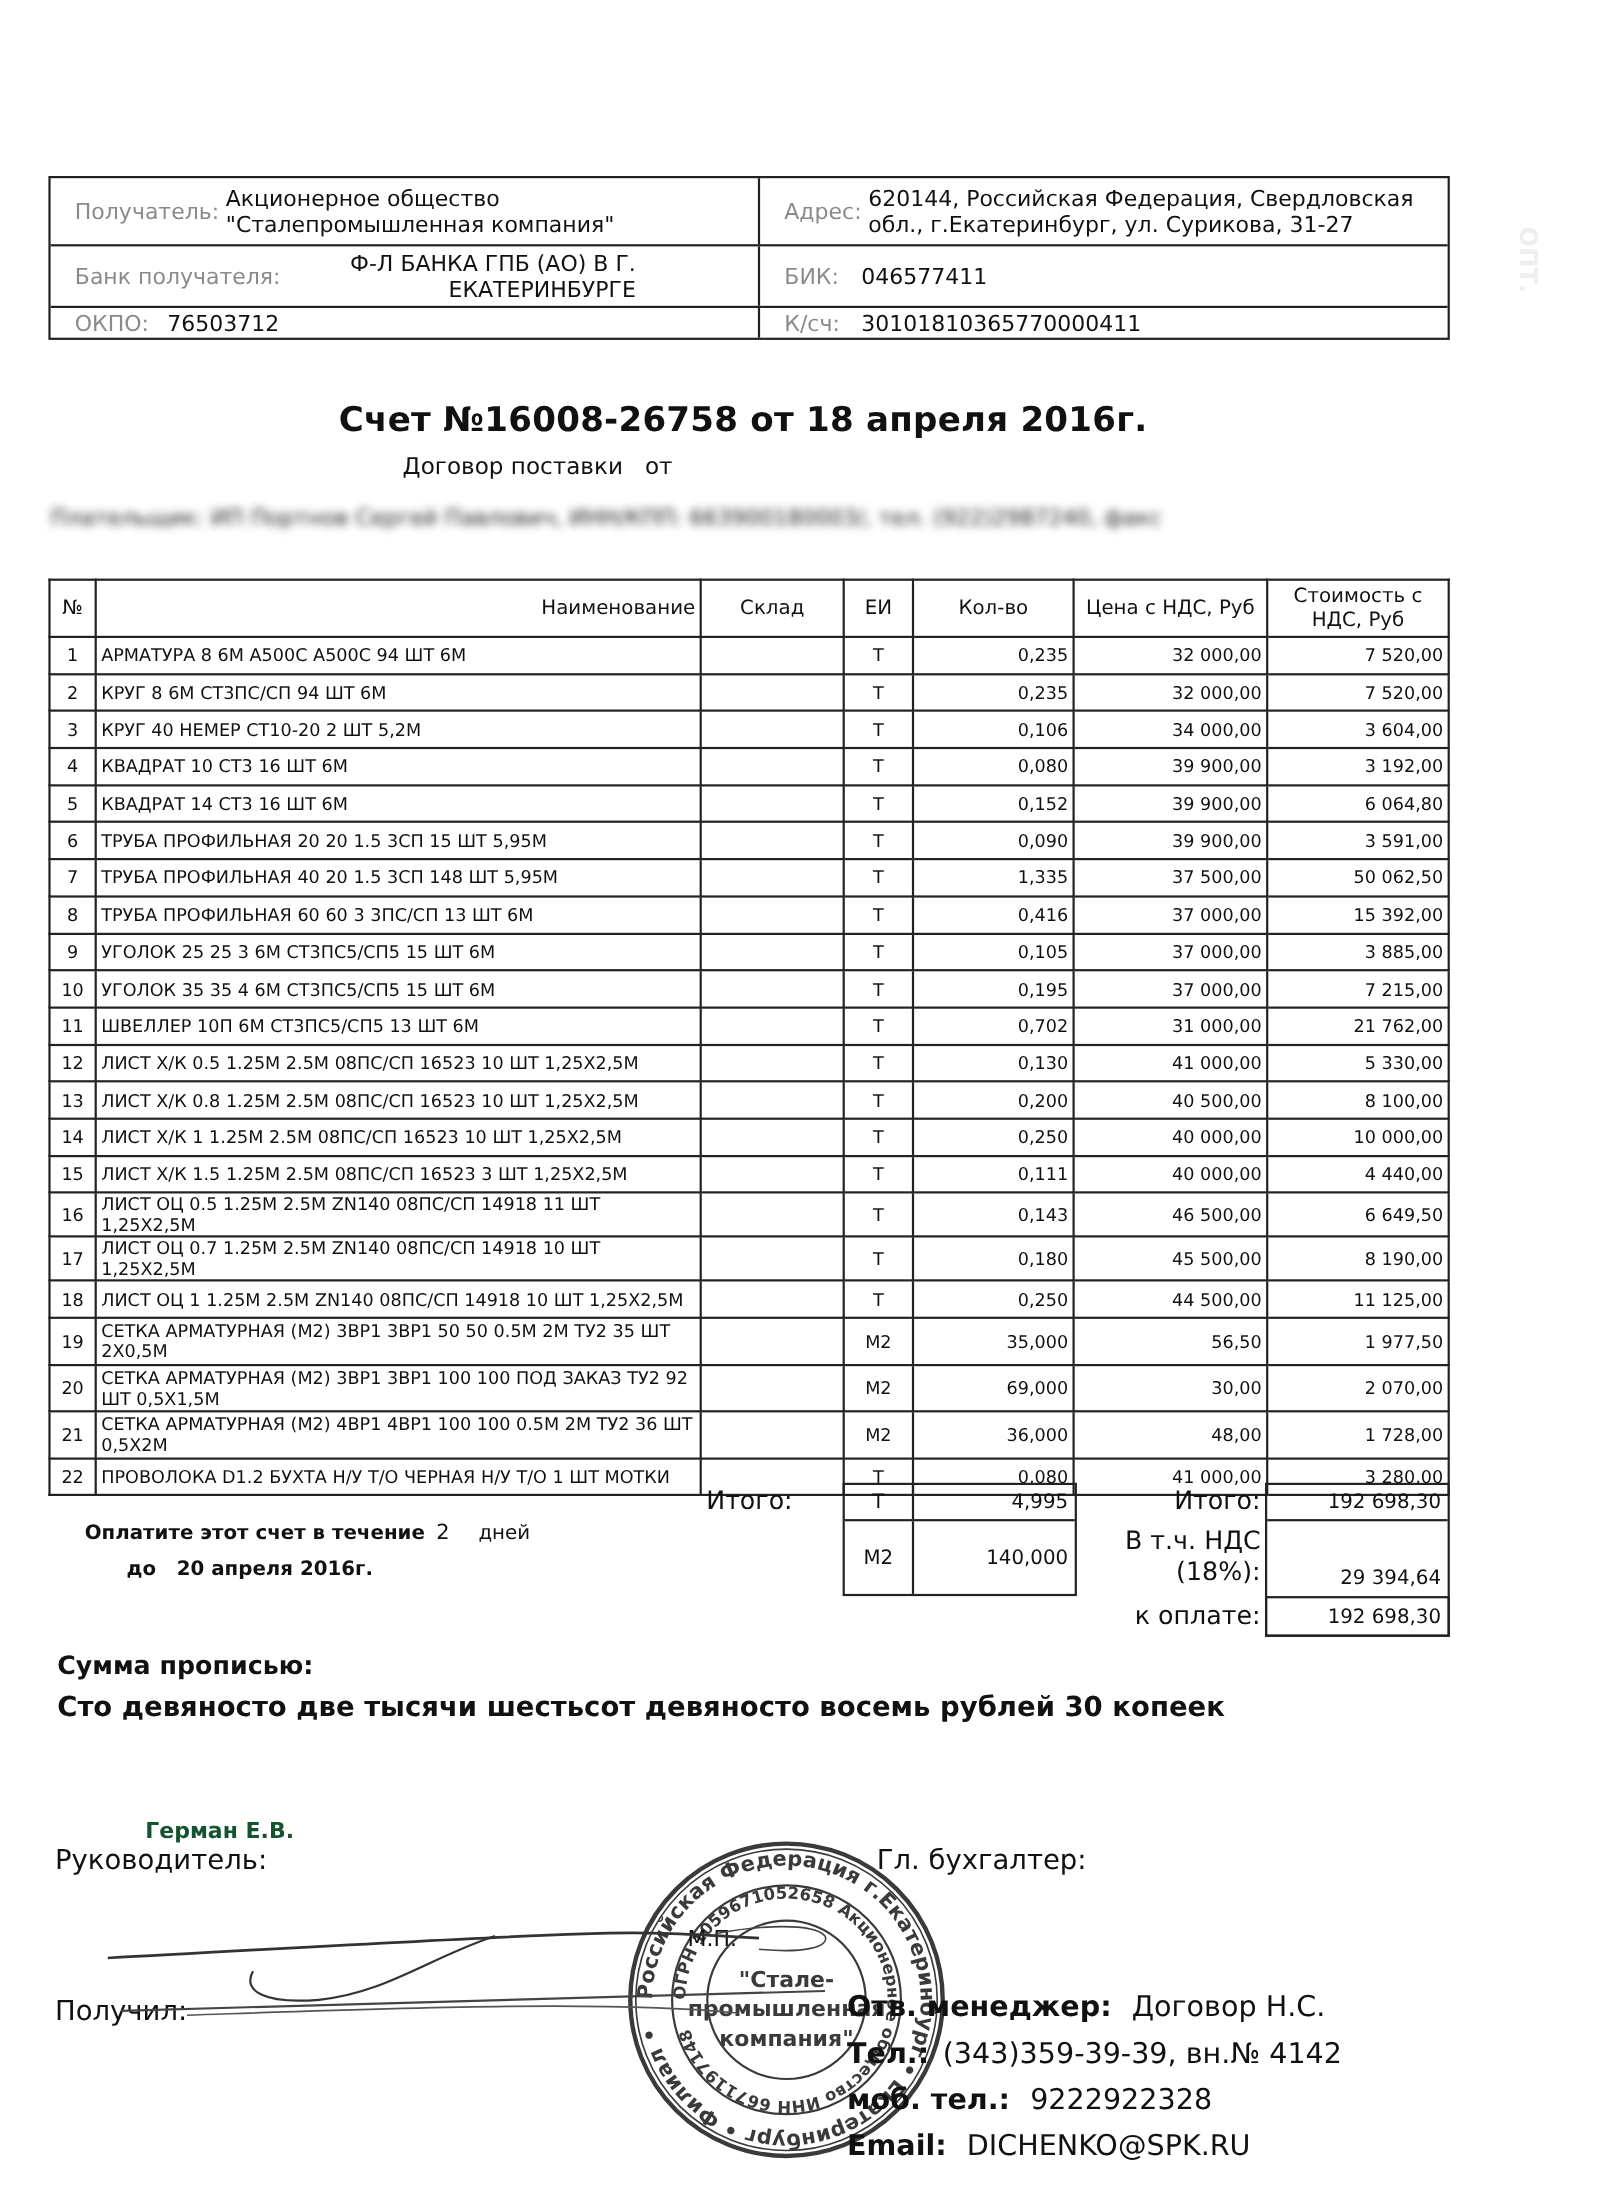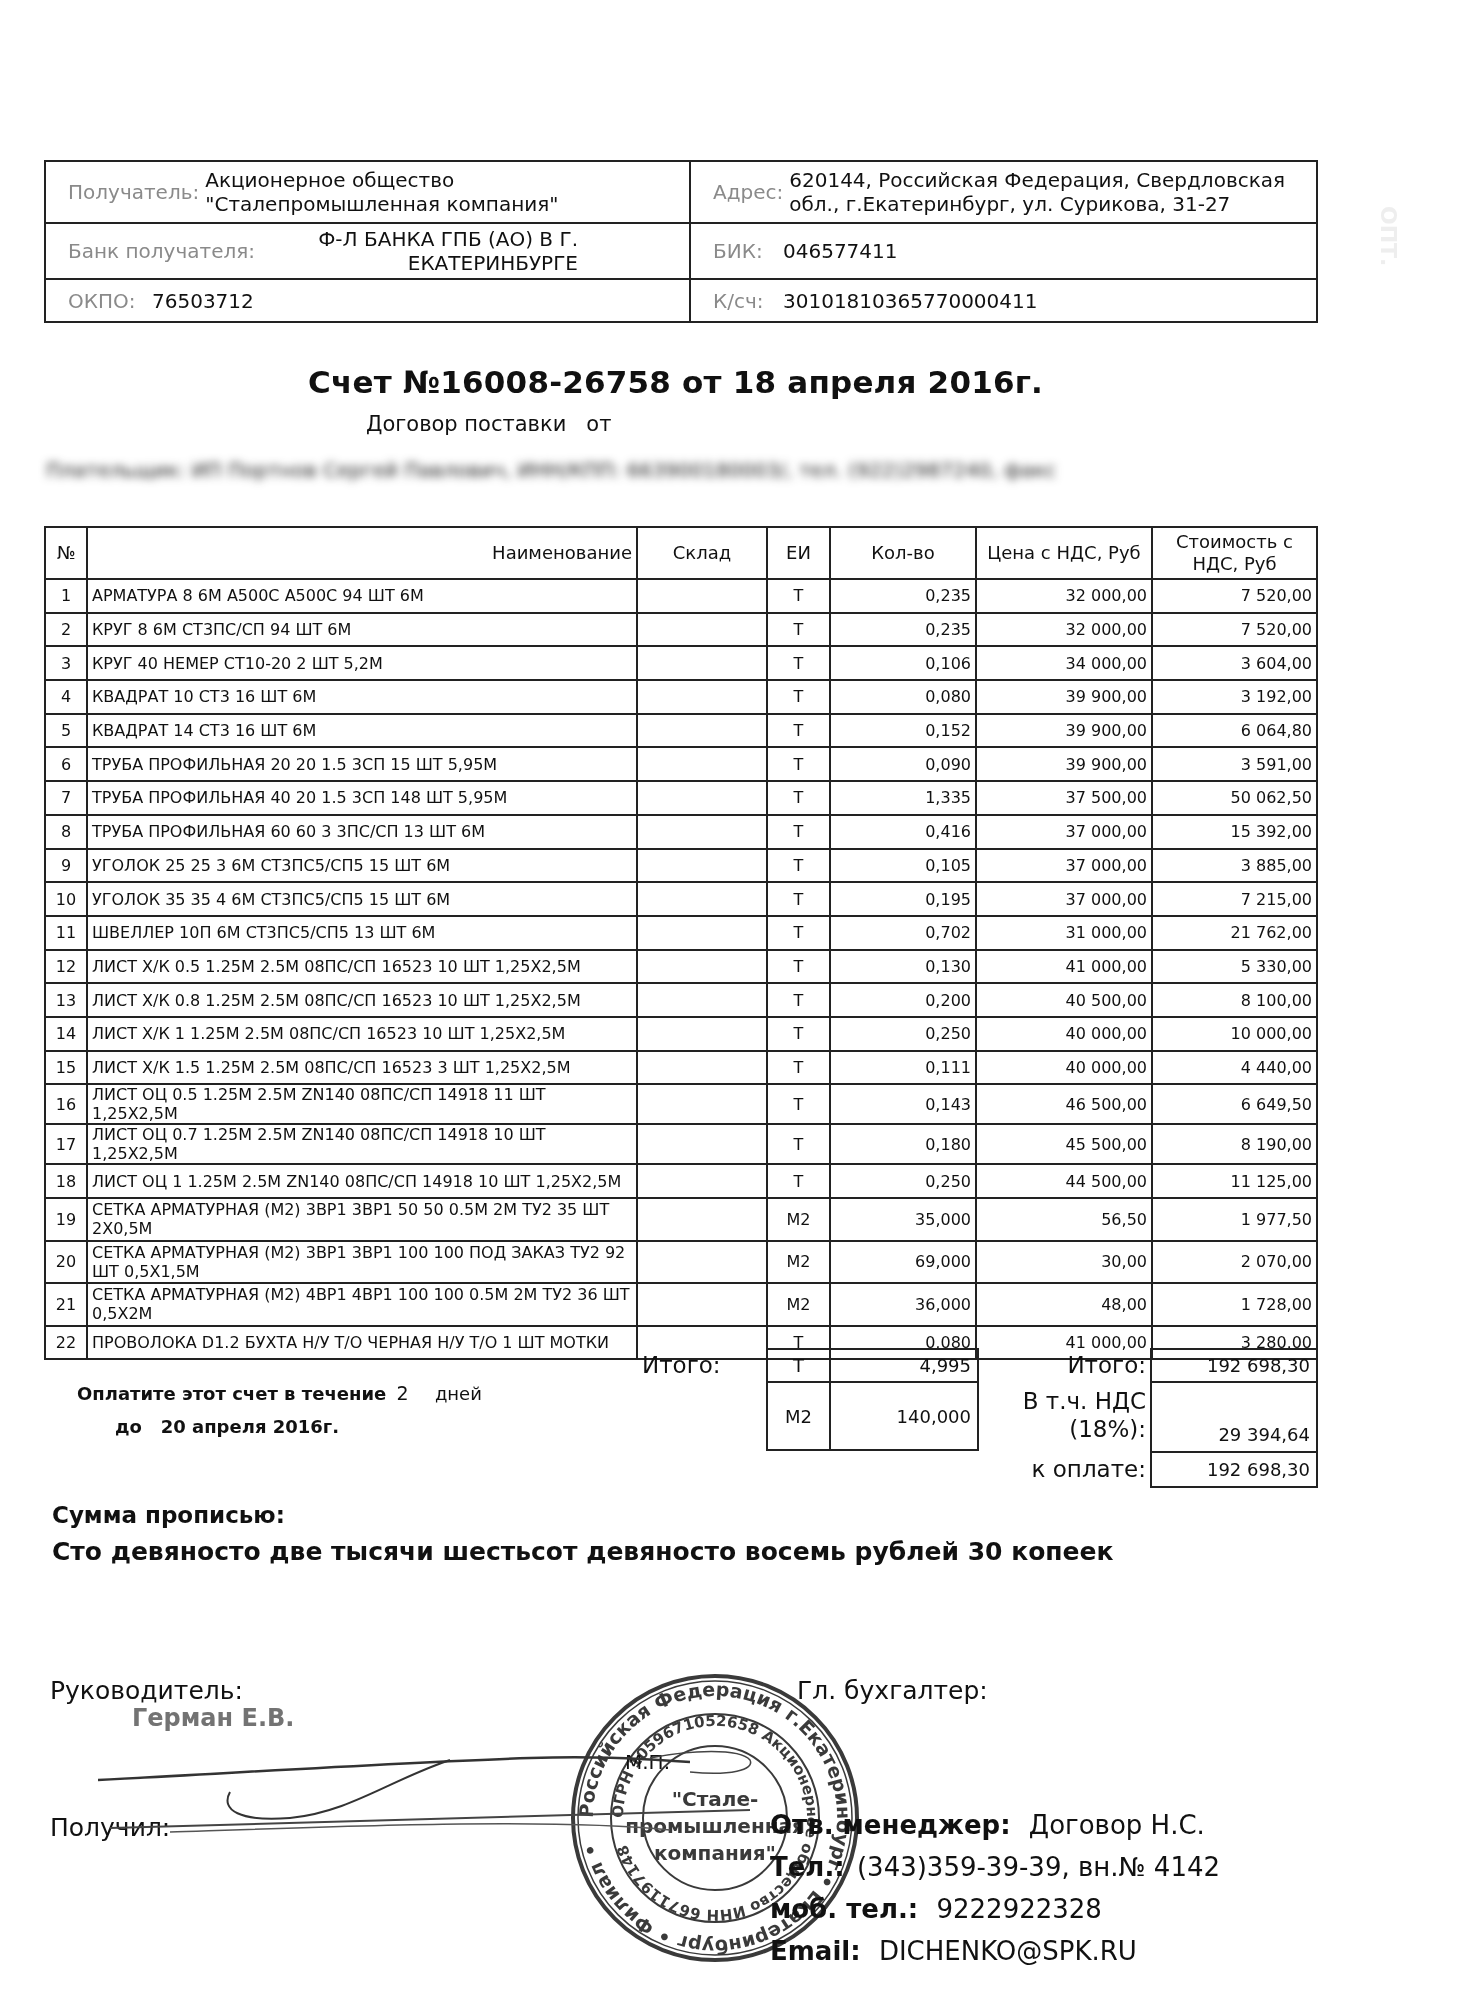--- a/index.html
+++ b/index.html
@@ -12,21 +12,21 @@
 
   
   .req { position: absolute; left: 44px; top: 160px; width: 1274px; border: 2px solid #222; }
   .req-row { display: flex; border-bottom: 2px solid #222; }
   .req-row:last-child { border-bottom: none; }
   .req-cell { display: flex; align-items: center; padding: 0 22px; }
   .req-left { width: 645px; border-right: 2px solid #222; }
   .req-right { flex: 1; }
   .lbl { color: #8a8a8a; font-size: 20px; white-space: nowrap; }
   .val { color: #111; font-size: 20px; line-height: 24px; }
-  .r1 { height: 62px; } .r2 { height: 56px; } .r3 { height: 28px; } .r4 { height: 41px; }
+  .r1 { height: 62px; } .r2 { height: 56px; } .r3 { height: 28px; } .r4 { height: 27px; }
 
   
   .title { left: 308px; top: 364px; font-size: 31px; font-weight: bold; letter-spacing: 0.2px; }
   .contract { left: 366px; top: 412px; font-size: 21px; }
   .payer { left: 46px; top: 458px; font-size: 20px; filter: blur(4px); color: #222; white-space: nowrap; }
   .faint { left: 1376px; top: 206px; font-size: 22px; color: #eeeeee; writing-mode: vertical-rl; font-weight: bold; }
 
   
   table.items { position: absolute; left: 44px; top: 526px; width: 1274px; border-collapse: collapse; font-size: 16px; }
   table.items th, table.items td { border: 2px solid #222; padding: 0 4px; }
@@ -340,21 +340,21 @@
   <span>Оплатите этот счет в течение</span>
   <span class="num">2</span>
   <span class="days">дней</span>
 </div>
 <div class="abs due" style="white-space:pre;">до   20 апреля 2016г.</div>
 
 <div class="abs words-label">Сумма прописью:</div>
 <div class="abs words">Сто девяносто две тысячи шестьсот девяносто восемь рублей 30 копеек</div>
 
 <div class="abs sig" style="left:50px; top:1676px;">Руководитель:</div>
-<div class="abs" style="left:132px; top:1704px; font-size:24px; font-weight:bold; color:#737373;">Герман Е.В.</div>
+<div class="abs" style="left:132px; top:1652px; font-size:20px; font-weight:bold; color:#14532d;">Герман Е.В.</div>
 <div class="abs sig" style="left:797px; top:1676px;">Гл. бухгалтер:</div>
 <div class="abs sig" style="left:50px; top:1813px;">Получил:</div>
 
 <svg class="abs" style="left:565px; top:1668px;" width="300" height="300" viewBox="0 0 300 300">
   <defs>
     <path id="stampOuter" d="M150,150 m-122,0 a122,122 0 1,1 244,0 a122,122 0 1,1 -244,0"></path>
     <path id="stampInner" d="M150,150 m-92,0 a92,92 0 1,1 184,0 a92,92 0 1,1 -184,0"></path>
   </defs>
   <circle cx="150" cy="150" r="142" fill="none" stroke="#3a3a3a" stroke-width="4"></circle>
   <circle cx="150" cy="150" r="137" fill="none" stroke="#3a3a3a" stroke-width="1.5"></circle>

